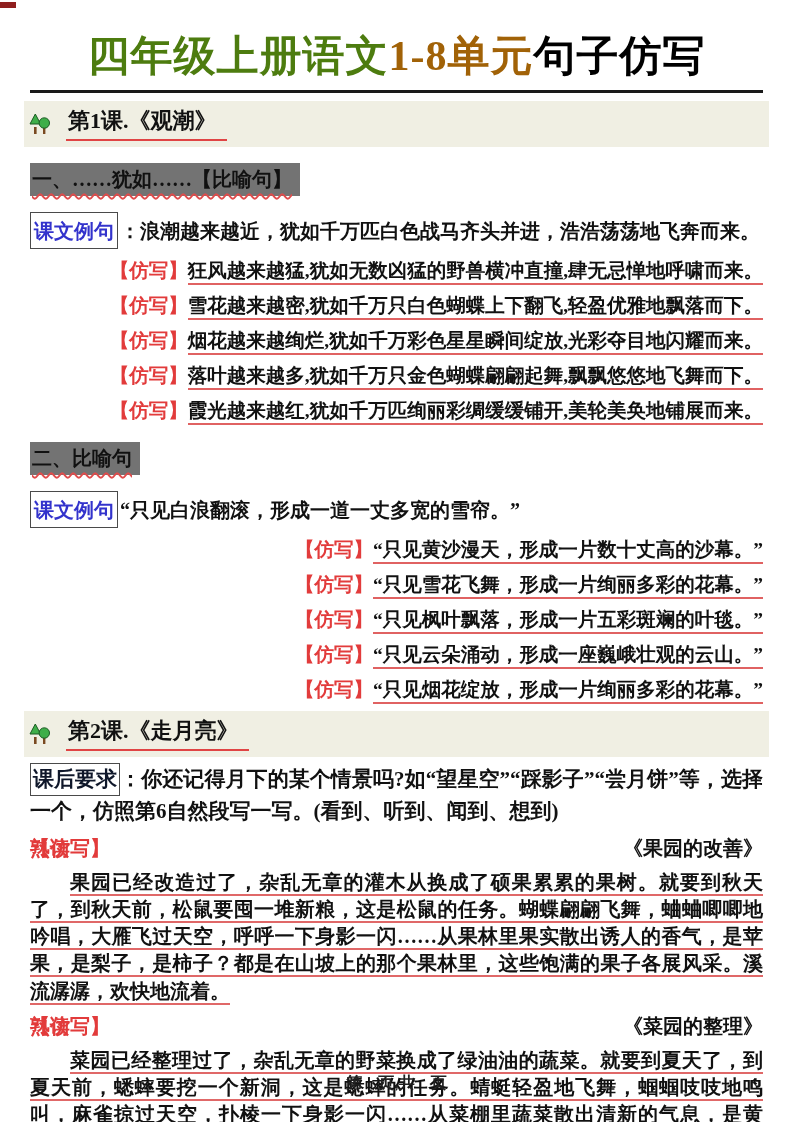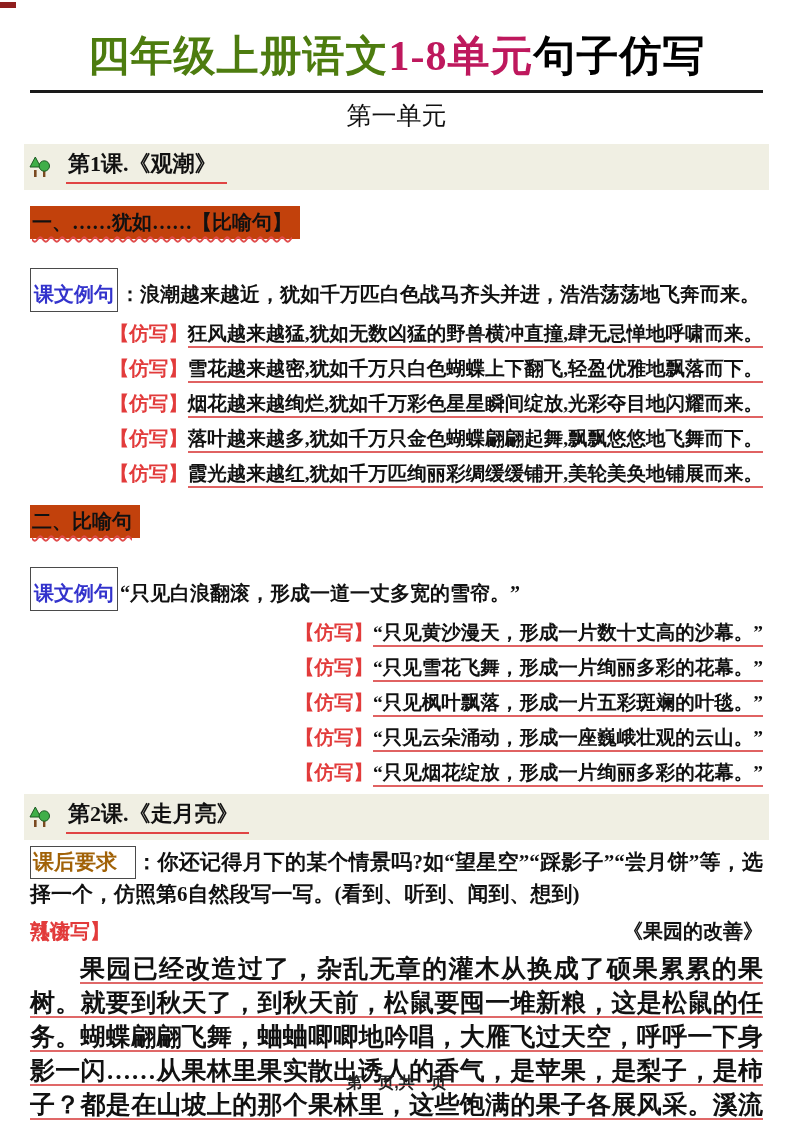--- a/index.html
+++ b/index.html
@@ -17,21 +17,21 @@
   
   .doc-title{
     text-align:center;
     font-size:42px;
     font-weight:900;
     letter-spacing:1px;
     margin:8px 0 2px 0;
     white-space:nowrap;
   }
   .t-black{color:#4d7c0f;}
-  .t-blue{color:#be185d;}
+  .t-blue{color:#a16207;}
   .t-red{color:#000000;}
   .title-rule{border:none;border-top:3px solid #1a1a1a;margin:6px 0 2px 0;}
 
   .unit-heading{
     text-align:center;
     font-size:25px;
     font-weight:400;
     margin:6px 0 12px 0;
   }
 
@@ -45,62 +45,62 @@
   .tree-icon{flex:0 0 auto;width:24px;height:24px;}
   .lesson-title{
     font-size:22px;font-weight:700;
     border-bottom:2.5px solid #e04444;
     padding:0 10px 3px 2px;
   }
 
   
   .yellow-heading{
     display:inline-block;
-    background:#c2410c;
+    background:#737373;
     font-size:20px;font-weight:700;
     padding:3px 8px 3px 2px;
-    margin:10px 0 17px 0;
+    margin:10px 0 4px 0;
     text-decoration:underline wavy #e04b4b 2px;
     text-underline-offset:7px;
   }
 
   
   .example-row{font-size:20px;font-weight:700;margin:12px 0 8px 0;line-height:1.45;}
   .example-label{
     color:#3333cc;
     border:1.5px solid #4a4a4a;
-    padding:11px 3px 2px 3px;
+    padding:4px 3px 2px 3px;
     font-weight:700;
     display:inline-block;
     margin-right:2px;
     text-align:center;
   }
   
   .imit-row{font-size:19.5px;font-weight:700;margin:8px 0;white-space:nowrap;text-align:right;}
   .tag-red{color:#e23b3b;}
   .u-red{border-bottom:2px solid #e06262;padding-bottom:2px;}
 
   
   .req-para{
     font-size:21px;font-weight:700;line-height:1.45;
     margin:6px 0 4px 0;text-align:justify;
   }
   .req-label{
-    color:#a16207;border:1.5px solid #4a4a4a;
-    padding:0 18px 1px 2px;display:inline-block;font-family:Liberation Serif, serif;
+    color:#0f172a;border:1.5px solid #4a4a4a;
+    padding:0 2px 1px 2px;display:inline-block;font-family:Liberation Serif, serif;
   }
 
   
   .essay-head{position:relative;font-size:20px;font-weight:700;margin:8px 0 4px 0;height:30px;}
   .essay-head .tag-red{position:absolute;left:0;top:0;}
   .essay-head .center-part{display:block;text-align:right;}
 
   
   .essay-body{
-    font-size:25px;font-weight:700;line-height:1.36;
+    font-size:20px;font-weight:700;line-height:1.36;
     text-align:justify;text-indent:2em;
     margin:2px 0 6px 0;
     text-decoration:underline;
     text-decoration-color:#e06868;
     text-decoration-thickness:2px;
     text-underline-offset:5px;
   }
 
   .page-footer{
     position:absolute;left:0;bottom:28px;width:100%;
@@ -112,21 +112,20 @@
 <body>
 
 <div class="corner-mark"></div>
 
 <div class="content">
 
   <div class="doc-title"><span class="t-black">四年级上册语文</span><span class="t-blue">1-8单元</span><span class="t-red">句子仿写</span></div>
 
   <hr class="title-rule">
 
-  <div class="unit-heading">第一单元</div>
 
   <div class="lesson-bar">
     <svg class="tree-icon" viewBox="0 0 24 24">
       <rect x="6" y="15" width="2.6" height="7" fill="#7a4a21"></rect>
       <rect x="15" y="16" width="2.4" height="6" fill="#7a4a21"></rect>
       <path d="M7.3 2 L12.6 12 L2 12 Z" fill="#3fae49" stroke="#1c5b23" stroke-width="1"></path>
       <circle cx="16.3" cy="11" r="5.2" fill="#3fae49" stroke="#1c5b23" stroke-width="1"></circle>
     </svg>
     <span class="lesson-title">第1课.《观潮》</span>
   </div>

